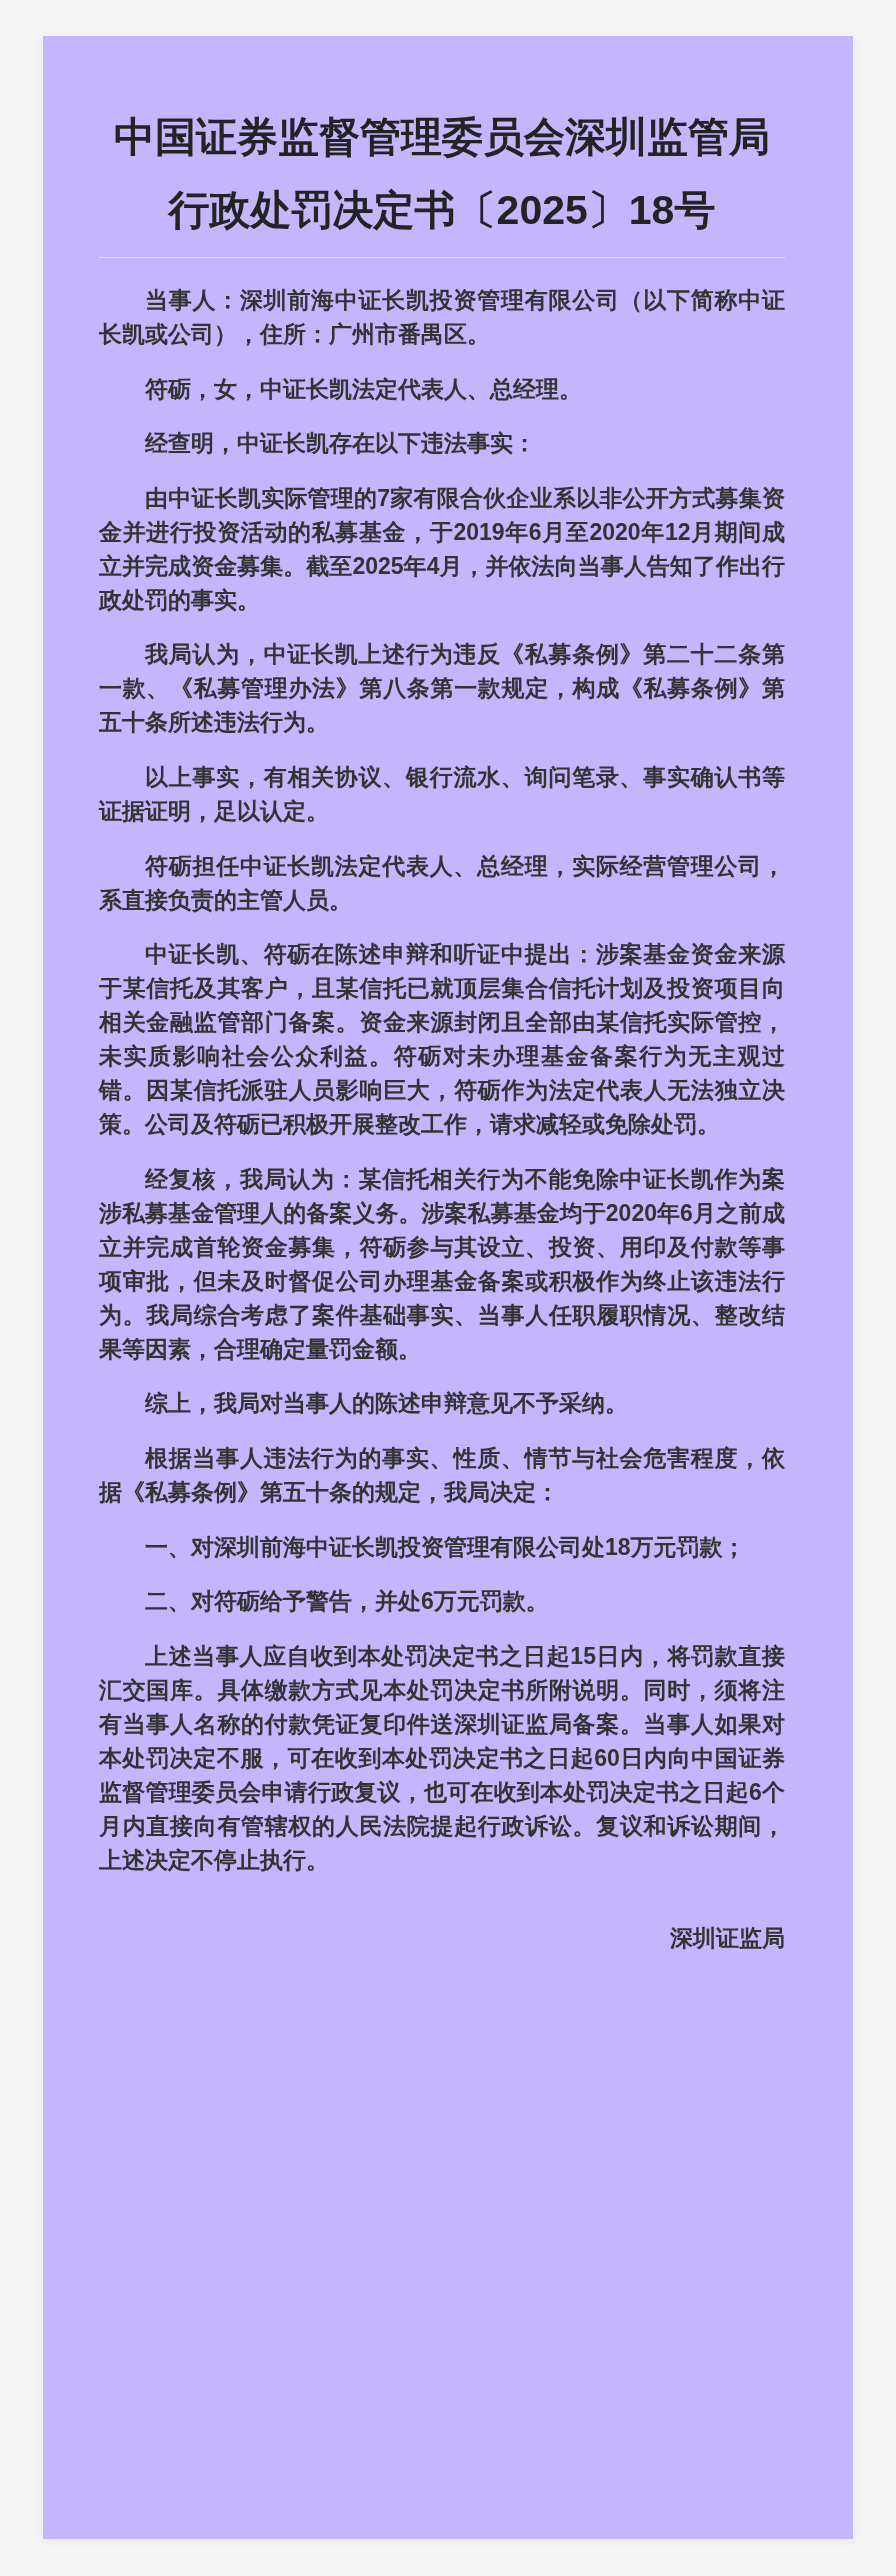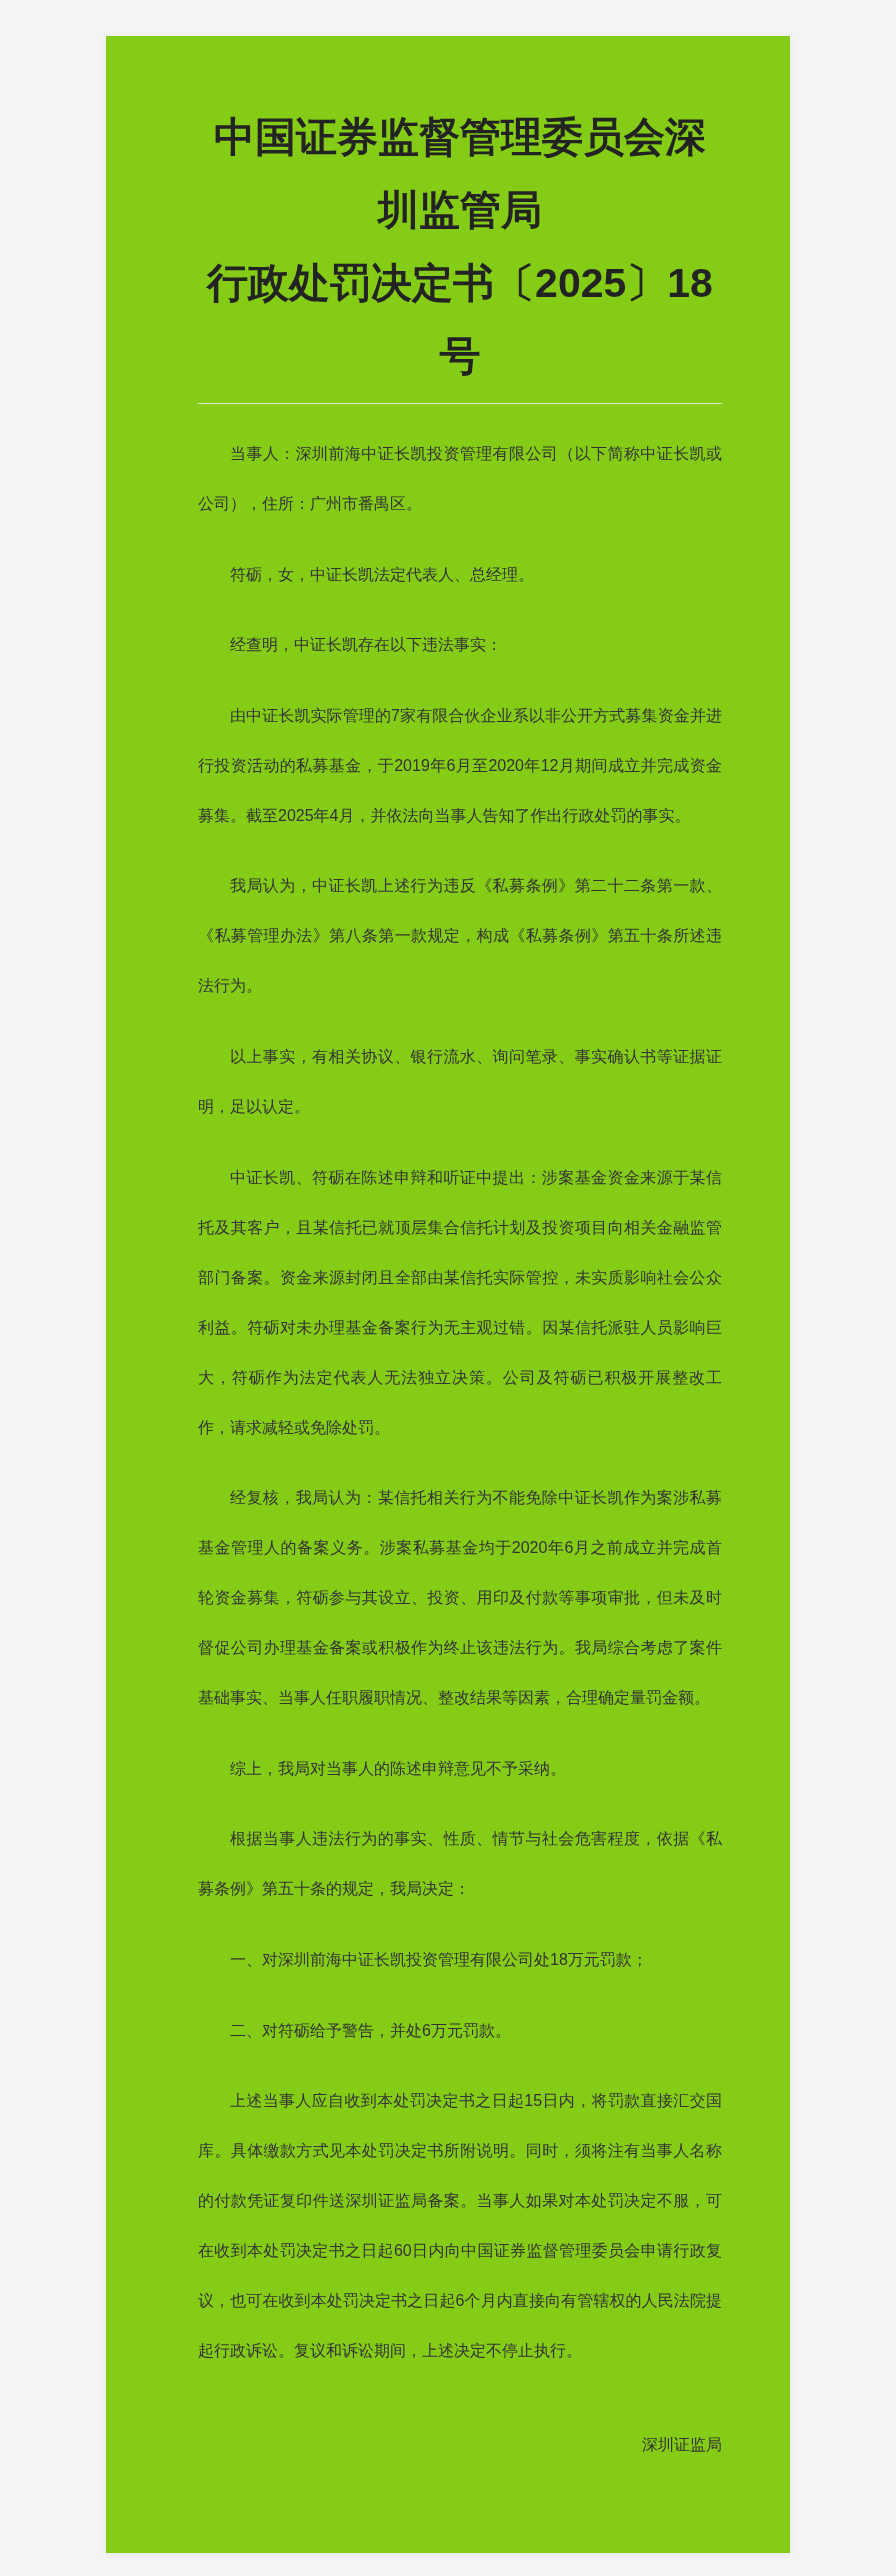--- a/index.html
+++ b/index.html
@@ -13,26 +13,26 @@
     font-family: "Liberation Sans", sans-serif;
     -webkit-font-smoothing: antialiased;
   }
   .page {
     width: 896px;
     height: 2576px;
     overflow: hidden;
   }
   .card {
     box-sizing: border-box;
-    width: 684px;
+    width: 810px;
     min-height: 2503px;
     margin: 36px auto 0 auto;
-    background: #84cc16;
+    background: #c4b5fd;
     box-shadow: 0 1.8px 9px rgba(0,0,0,0.06);
-    padding: 65px 68px 62px 92px;
+    padding: 65px 68px 62px 56px;
   }
   h1.doc-title {
     margin: 0;
     font-size: 41px;
     line-height: 73px;
     font-weight: 700;
     text-align: center;
     color: #232323;
     letter-spacing: 0;
   }
@@ -40,26 +40,27 @@
     display: block;
   }
   .divider {
     border: 0;
     border-top: 0.9px solid #e4e4e4;
     margin: 10px 0 25px 0;
     height: 0;
   }
   .content p {
     margin: 20.6px 0;
-    font-size: 16px;
-    line-height: 50px;
+    font-size: 23px;
+    line-height: 34px;
     color: #333333;
     text-align: justify;
     text-indent: 2em;
     word-break: break-all;
+    font-weight: bold;
   }
   .content p.sign {
     text-align: right;
     text-indent: 0;
     margin-top: 44px;
   }
   .content p.date {
     text-align: right;
     text-indent: 0;
     margin-top: 20.6px;
@@ -78,20 +79,21 @@
 
     <hr class="divider">
 
     <div class="content">
       <p>当事人：深圳前海中证长凯投资管理有限公司（以下简称中证长凯或公司），住所：广州市番禺区。</p>
       <p>符砺，女，中证长凯法定代表人、总经理。</p>
       <p>经查明，中证长凯存在以下违法事实：</p>
       <p>由中证长凯实际管理的7家有限合伙企业系以非公开方式募集资金并进行投资活动的私募基金，于2019年6月至2020年12月期间成立并完成资金募集。截至2025年4月，并依法向当事人告知了作出行政处罚的事实。</p>
       <p>我局认为，中证长凯上述行为违反《私募条例》第二十二条第一款、《私募管理办法》第八条第一款规定，构成《私募条例》第五十条所述违法行为。</p>
       <p>以上事实，有相关协议、银行流水、询问笔录、事实确认书等证据证明，足以认定。</p>
+      <p>符砺担任中证长凯法定代表人、总经理，实际经营管理公司，系直接负责的主管人员。</p>
       <p>中证长凯、符砺在陈述申辩和听证中提出：涉案基金资金来源于某信托及其客户，且某信托已就顶层集合信托计划及投资项目向相关金融监管部门备案。资金来源封闭且全部由某信托实际管控，未实质影响社会公众利益。符砺对未办理基金备案行为无主观过错。因某信托派驻人员影响巨大，符砺作为法定代表人无法独立决策。公司及符砺已积极开展整改工作，请求减轻或免除处罚。</p>
       <p>经复核，我局认为：某信托相关行为不能免除中证长凯作为案涉私募基金管理人的备案义务。涉案私募基金均于2020年6月之前成立并完成首轮资金募集，符砺参与其设立、投资、用印及付款等事项审批，但未及时督促公司办理基金备案或积极作为终止该违法行为。我局综合考虑了案件基础事实、当事人任职履职情况、整改结果等因素，合理确定量罚金额。</p>
       <p>综上，我局对当事人的陈述申辩意见不予采纳。</p>
       <p>根据当事人违法行为的事实、性质、情节与社会危害程度，依据《私募条例》第五十条的规定，我局决定：</p>
       <p>一、对深圳前海中证长凯投资管理有限公司处18万元罚款；</p>
       <p>二、对符砺给予警告，并处6万元罚款。</p>
       <p>上述当事人应自收到本处罚决定书之日起15日内，将罚款直接汇交国库。具体缴款方式见本处罚决定书所附说明。同时，须将注有当事人名称的付款凭证复印件送深圳证监局备案。当事人如果对本处罚决定不服，可在收到本处罚决定书之日起60日内向中国证券监督管理委员会申请行政复议，也可在收到本处罚决定书之日起6个月内直接向有管辖权的人民法院提起行政诉讼。复议和诉讼期间，上述决定不停止执行。</p>
 
       <p class="sign">深圳证监局</p>
     </div>

